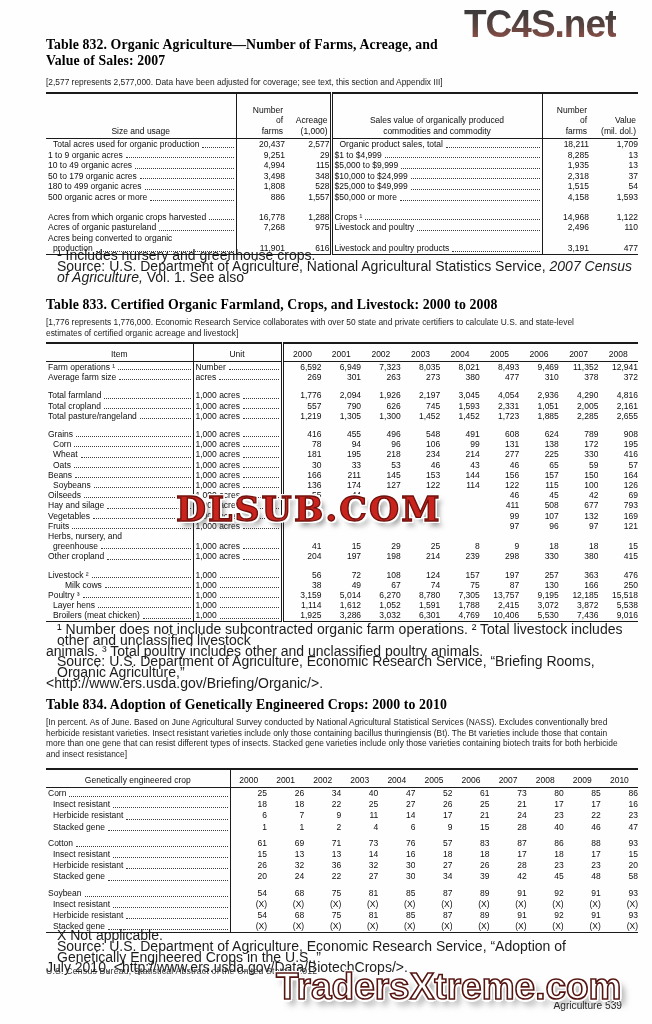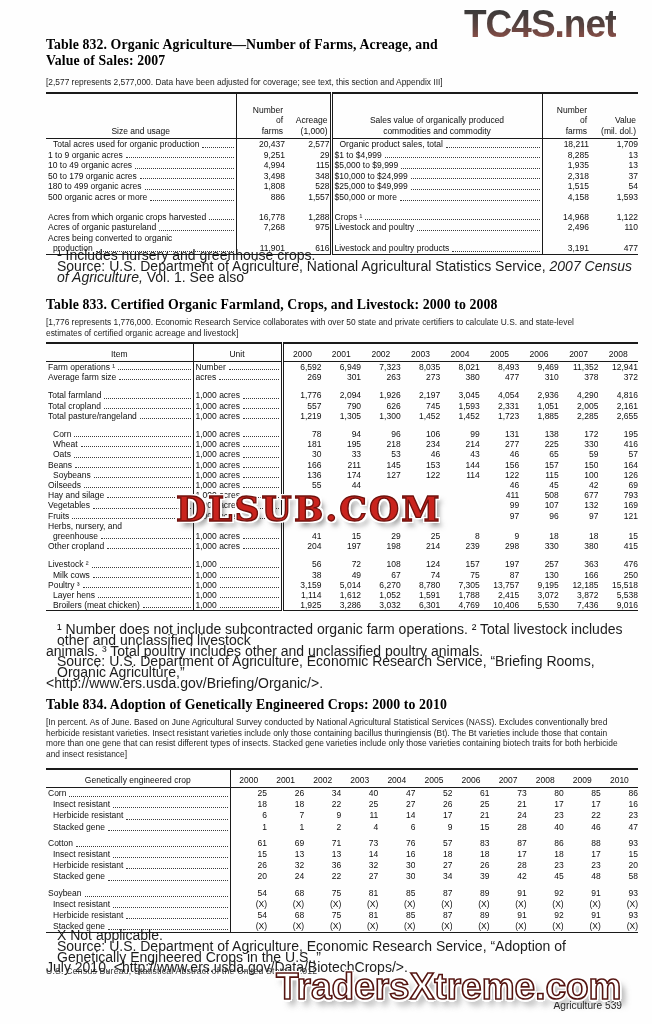--- a/index.html
+++ b/index.html
@@ -504,20 +504,43 @@
             <td class="num"></td>
             <td class="num"></td>
             <td class="num"></td>
             <td class="num"></td>
             <td class="num"></td>
             <td class="num"></td>
           </tr>
           <tr>
             <td class="st">
               <div class="sw">
+                <span class="lb">Grains</span>
+                <span class="ldr"></span>
+              </div>
+            </td>
+            <td class="st bl">
+              <div class="sw">
+                <span class="lb">1,000 acres</span>
+                <span class="ldr"></span>
+              </div>
+            </td>
+            <td class="num bl2">416</td>
+            <td class="num">455</td>
+            <td class="num">496</td>
+            <td class="num">548</td>
+            <td class="num">491</td>
+            <td class="num">608</td>
+            <td class="num">624</td>
+            <td class="num">789</td>
+            <td class="num">908</td>
+          </tr>
+          <tr>
+            <td class="st">
+              <div class="sw">
                 <span class="lb" style="padding-left: 5px;">Corn</span>
                 <span class="ldr"></span>
               </div>
             </td>
             <td class="st bl">
               <div class="sw">
                 <span class="lb">1,000 acres</span>
                 <span class="ldr"></span>
               </div>
             </td>
@@ -822,21 +845,21 @@
             <td class="num">124</td>
             <td class="num">157</td>
             <td class="num">197</td>
             <td class="num">257</td>
             <td class="num">363</td>
             <td class="num">476</td>
           </tr>
           <tr>
             <td class="st">
               <div class="sw">
-                <span class="lb" style="padding-left: 5px;">Milk cows</span>
+                <span class="lb" style="padding-left: 5px; margin-left: 12px;">Milk cows</span>
                 <span class="ldr"></span>
               </div>
             </td>
             <td class="st bl">
               <div class="sw">
                 <span class="lb">1,000</span>
                 <span class="ldr"></span>
               </div>
             </td>
             <td class="num bl2">38</td>

